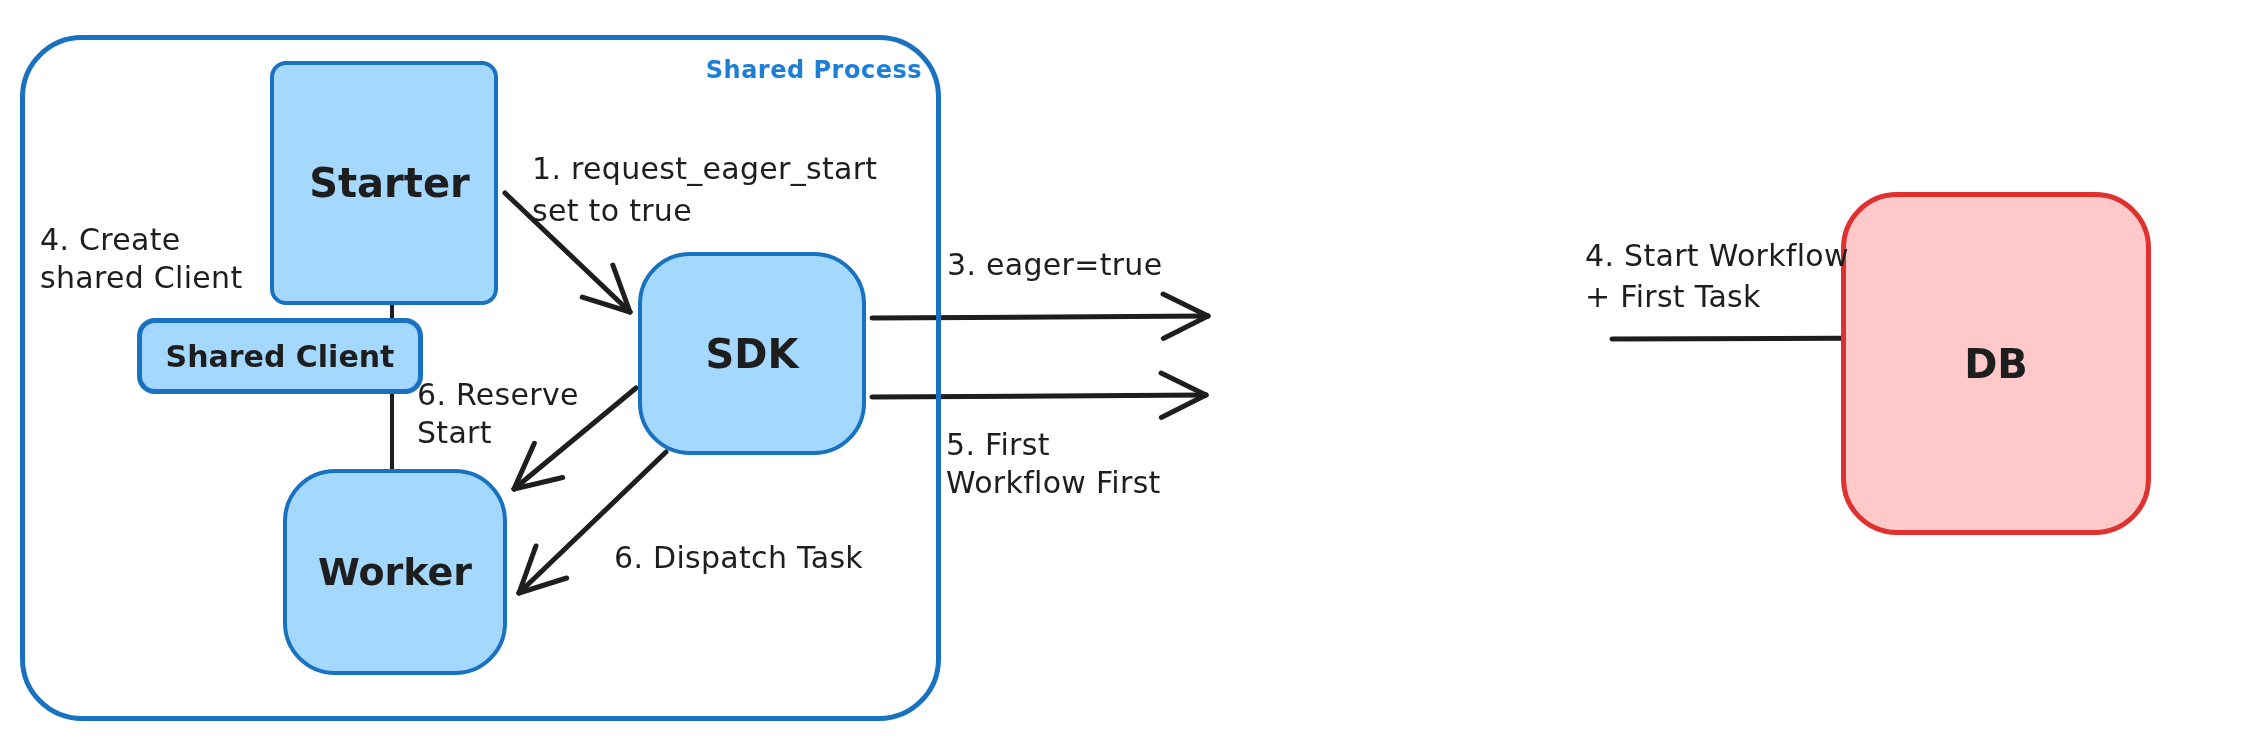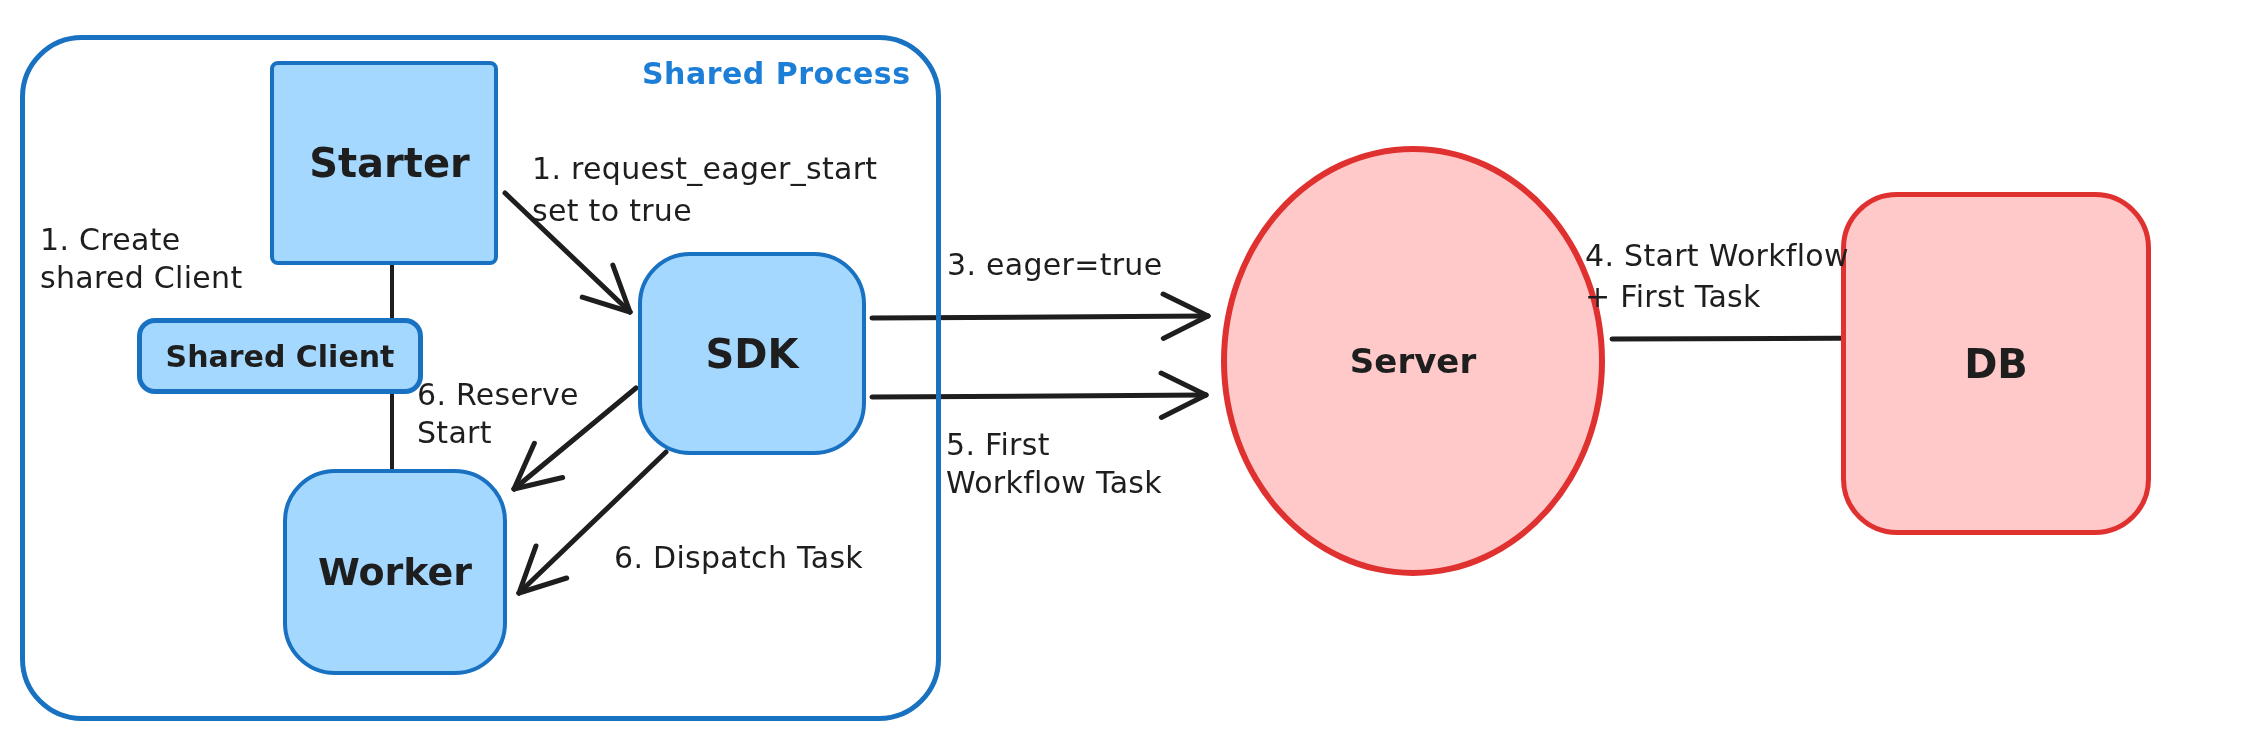--- a/index.html
+++ b/index.html
@@ -25,24 +25,24 @@
     letter-spacing:0.3px;color:var(--ink,#1e1e1e);
   }
   .note span{display:block;}
   #frame{
     position:absolute;left:20px;top:35px;width:921px;height:686px;
     box-sizing:border-box;border:5px solid var(--blue-stroke,#1971c2);
     border-radius:62px;background:transparent;
   }
   #frame-title{
     position:absolute;left:642px;top:56px;width:280px;
-    text-align:left;font-size:30px;font-weight:600;
+    text-align:right;font-size:24px;font-weight:600;
     color:var(--blue-text,#1c7ed6);letter-spacing:0.5px;
   }
-  #starter{left:270px;top:61px;width:228px;height:204px;border-radius:8px;font-size:40px;padding-left:11px;}
+  #starter{left:270px;top:61px;width:228px;height:244px;border-radius:16px;font-size:40px;padding-left:11px;}
   #shared-client{left:137px;top:318px;width:286px;height:76px;border-radius:18px;font-size:30px;border-width:5px;}
   #worker{left:283px;top:469px;width:224px;height:206px;border-radius:52px;font-size:38px;}
   #sdk{left:638px;top:252px;width:228px;height:203px;border-radius:52px;font-size:40px;}
   #server{left:1221px;top:146px;width:384px;height:430px;border-radius:50%;border-width:6px;font-size:34px;}
   #db{left:1841px;top:192px;width:310px;height:343px;border-radius:56px;font-size:40px;}
   #note-create{left:40px;top:221px;width:240px;}
   #note-request{left:532px;top:148px;width:430px;line-height:1.4;}
   #note-reserve{left:417px;top:376px;width:220px;}
   #note-dispatch{left:614px;top:539px;width:300px;}
   #note-eager{left:947px;top:246px;width:280px;}
@@ -106,30 +106,27 @@
   </div>
 
   <div id="worker" class="node blue-node">
     <span>Worker</span>
   </div>
 
   <div id="sdk" class="node blue-node">
     <span>SDK</span>
   </div>
 
-  <div id="server" class="node red-node">
-    <span>Server</span>
-  </div>
 
   <div id="db" class="node red-node">
     <span>DB</span>
   </div>
 
   <div id="note-create" class="note">
-    <span>1. Create</span>
+    <span>4. Create</span>
     <span>shared Client</span>
   </div>
 
   <div id="note-request" class="note">
     <span>1. request_eager_start</span>
     <span>set to true</span>
   </div>
 
   <div id="note-reserve" class="note">
     <span>6. Reserve</span>
@@ -139,21 +136,21 @@
   <div id="note-dispatch" class="note">
     <span>6. Dispatch Task</span>
   </div>
 
   <div id="note-eager" class="note">
     <span>3. eager=true</span>
   </div>
 
   <div id="note-first" class="note">
     <span>5. First</span>
-    <span>Workflow Task</span>
+    <span>Workflow First</span>
   </div>
 
   <div id="note-start-workflow" class="note">
     <span>4. Start Workflow</span>
     <span>+ First Task</span>
   </div>
 
 </div>
 
 </body></html>

